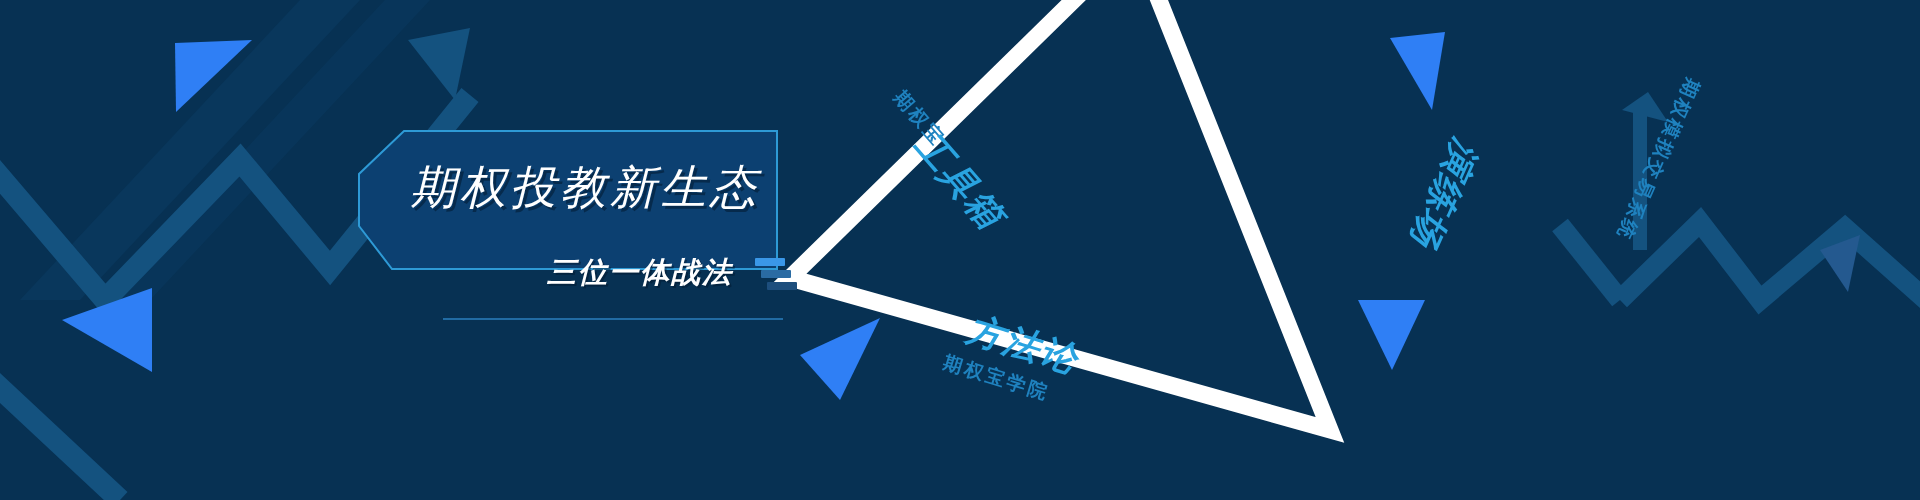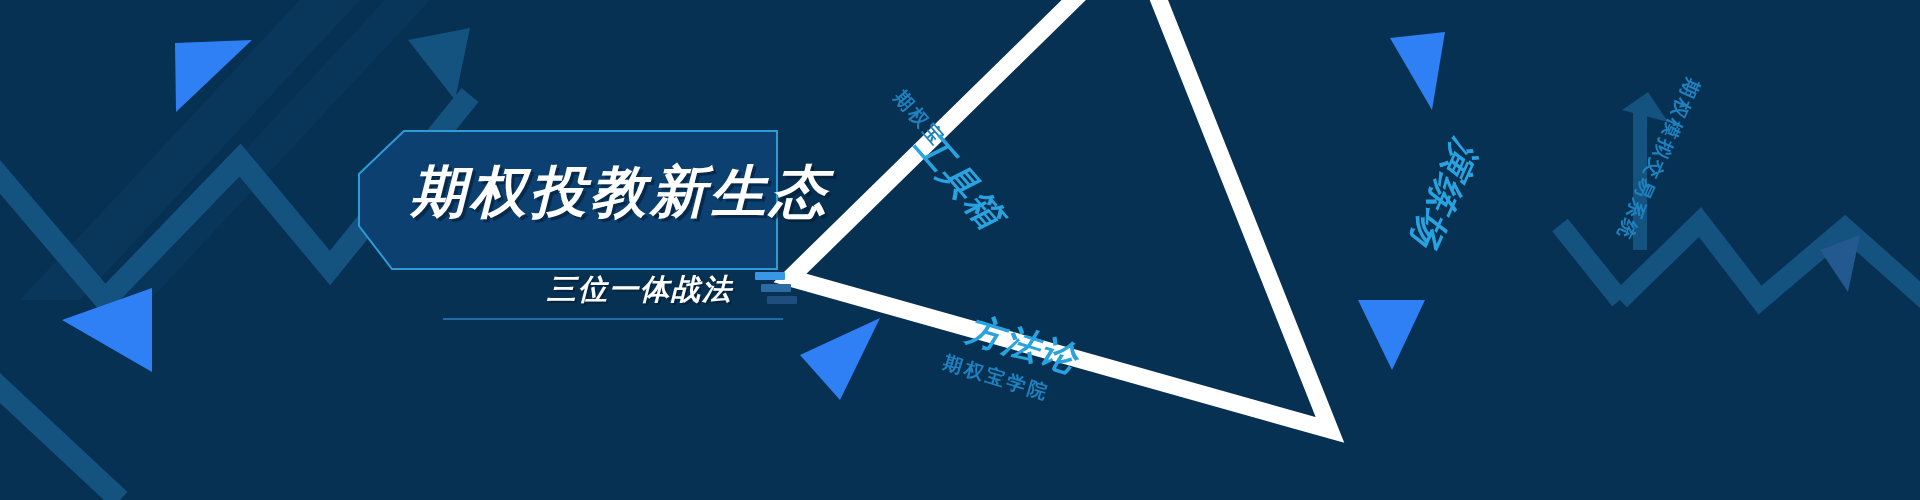--- a/index.html
+++ b/index.html
@@ -17,41 +17,41 @@
   .title-wrap{
     position:absolute;
     left:358px;top:130px;
     width:420px;height:140px;
   }
   .title-shape{position:absolute;left:0;top:0;}
   .title-text{
     position:absolute;
     left:52px;top:34px;
     width:360px;
-    font-size:56px;
-    font-weight:bold;
+    font-size:46px;
+    font-weight:normal;
     font-style:italic;
     letter-spacing:4px;
     color:#ffffff;
     text-shadow:3px 3px 0 rgba(2,24,45,.55);
     white-space:nowrap;
     line-height:1;
   }
   .node-dot{
     position:absolute;left:366px;top:174px;
     width:13px;height:13px;border-radius:50%;
     background:#2e9ad6;
   }
 
   
   .subtitle-row{
     position:absolute;
     left:440px;top:258px;
     width:345px;height:62px;
-    display:flex;align-items:center;justify-content:flex-end;
+    display:flex;align-items:flex-start;justify-content:flex-end;
   }
   .subtitle-text{
     font-size:29px;font-weight:bold;font-style:italic;
     color:#ffffff;letter-spacing:2px;white-space:nowrap;
     text-shadow:2px 2px 0 rgba(2,24,45,.5);
     line-height:1;
   }
   .bars-icon{
     margin-left:22px;
     display:flex;flex-direction:column;align-items:flex-end;gap:4px;

